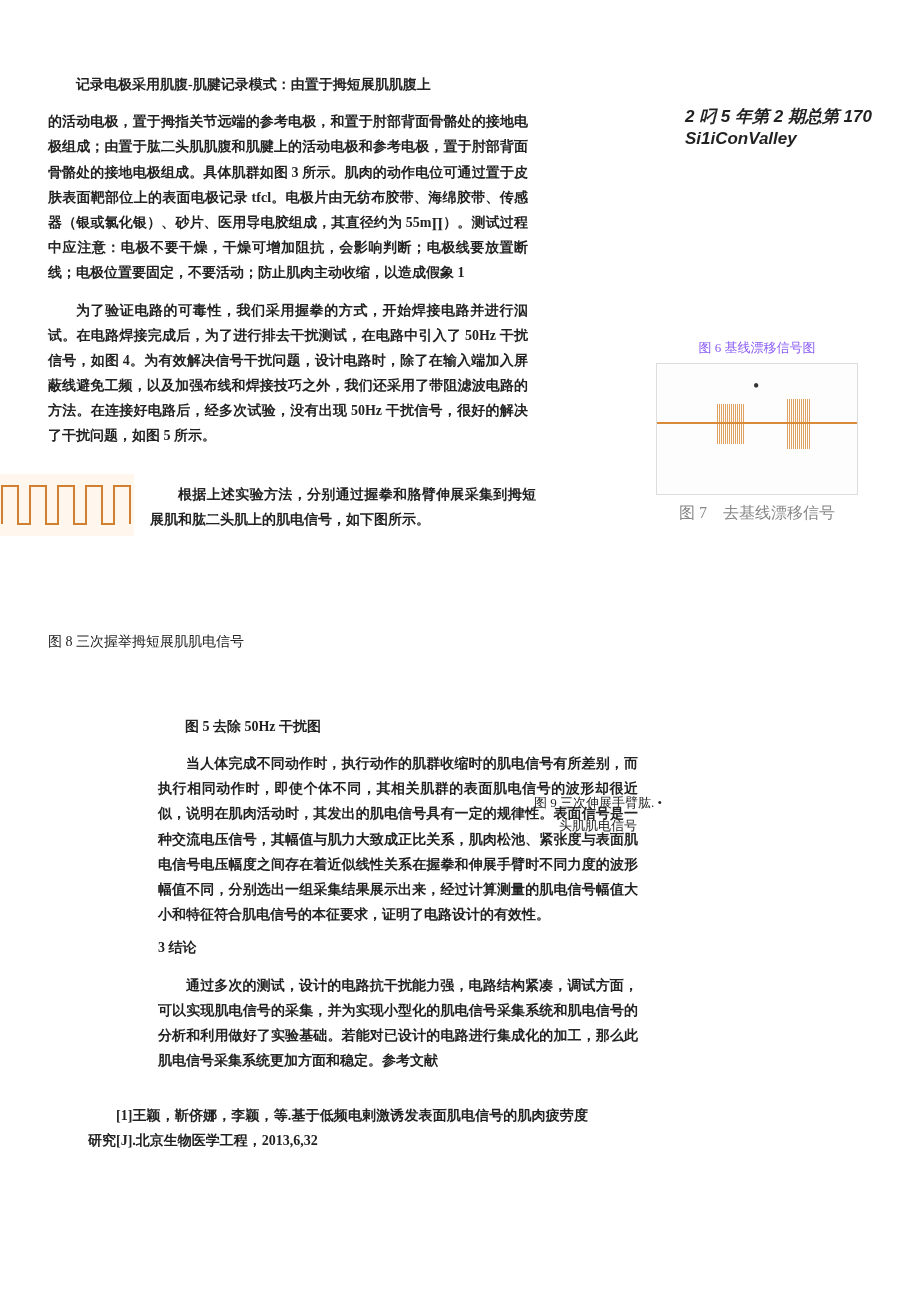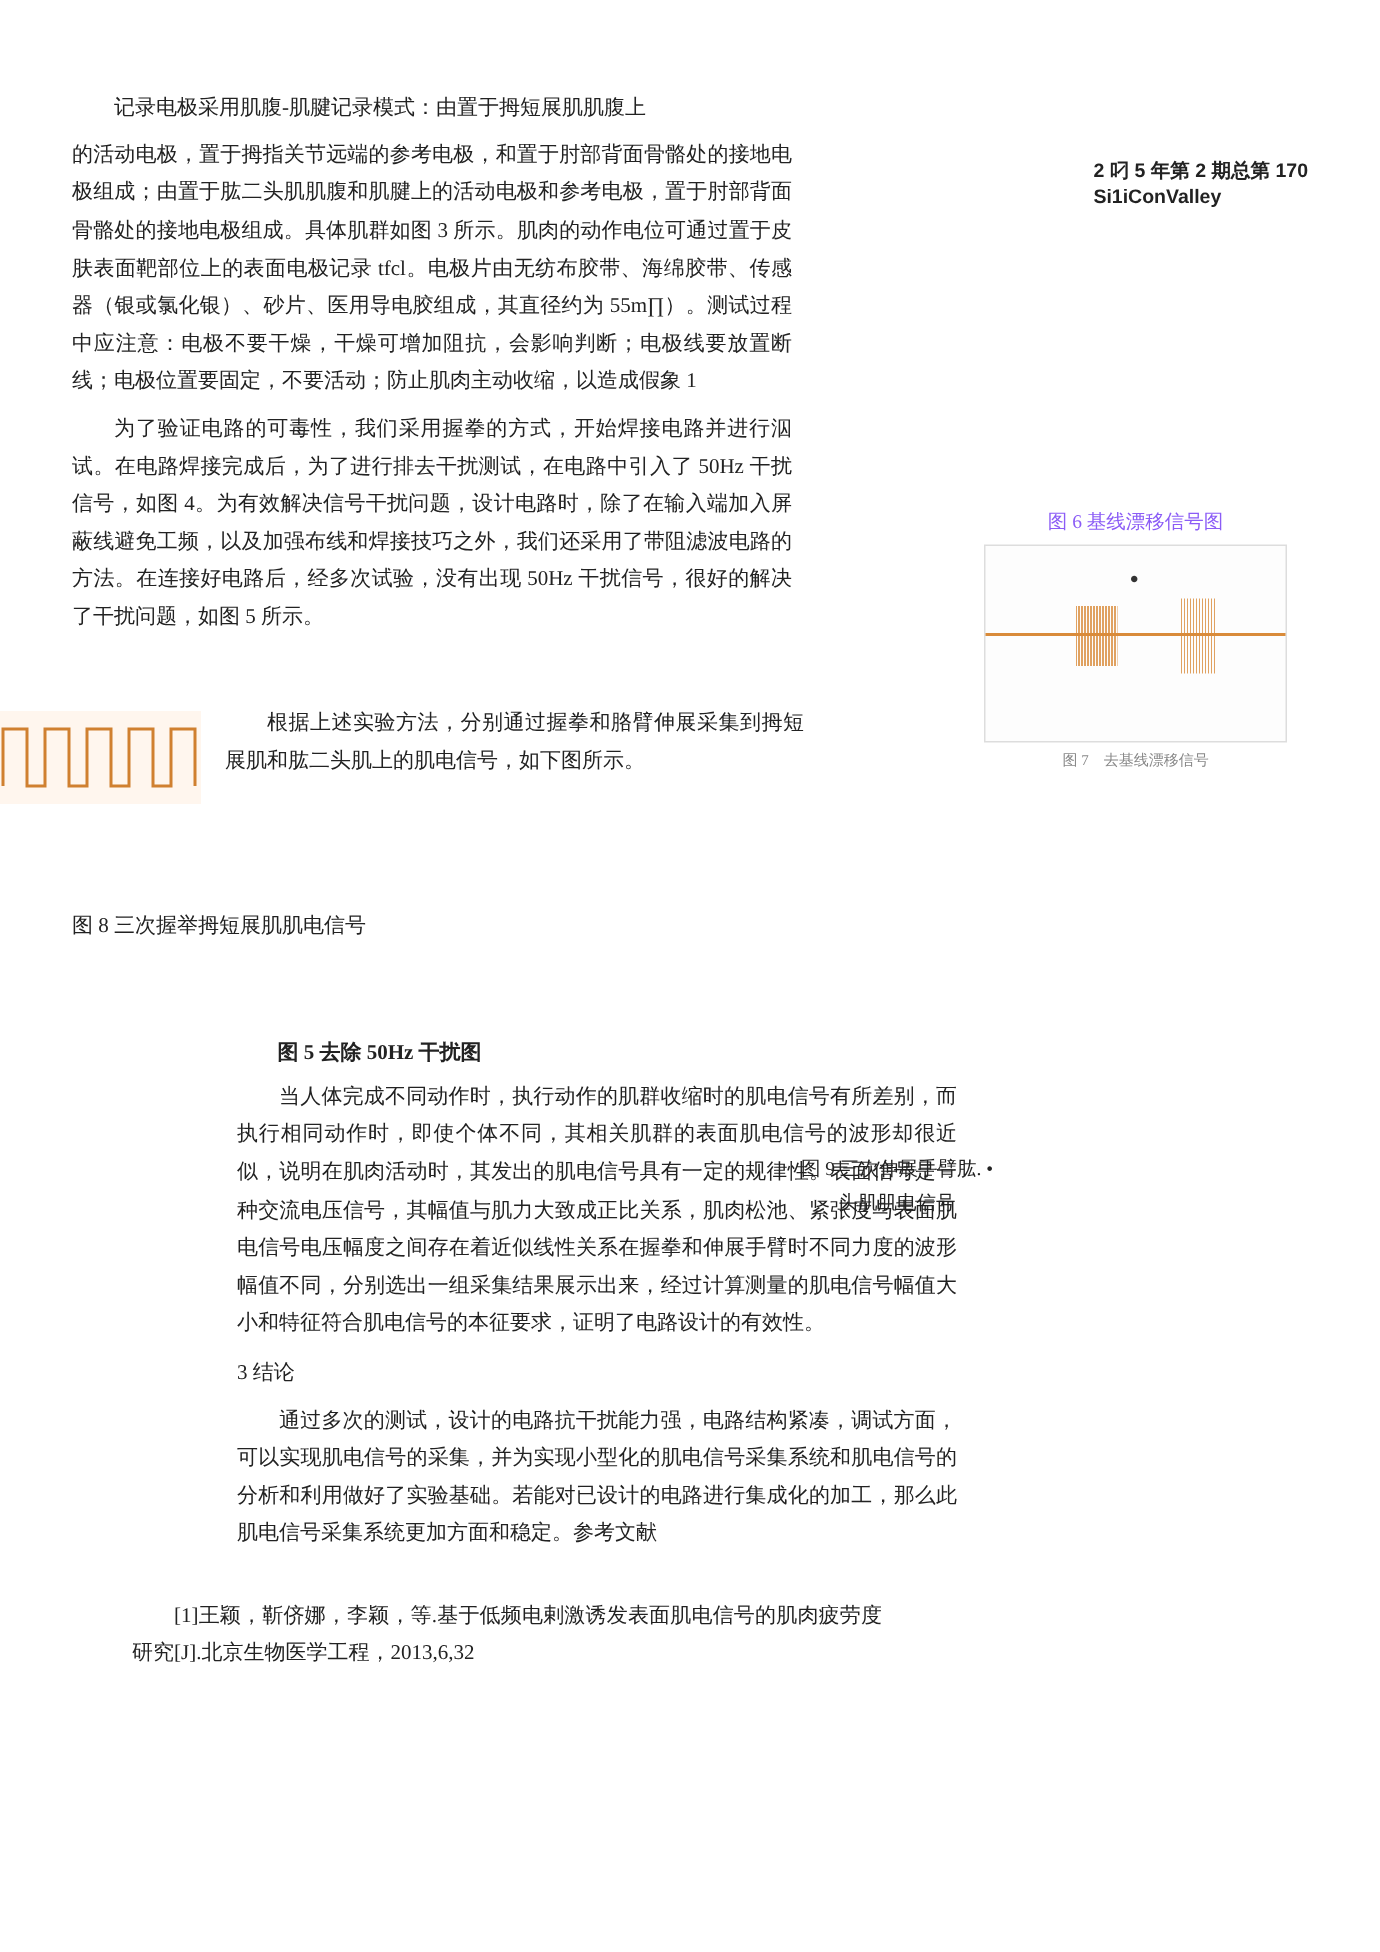--- a/index.html
+++ b/index.html
@@ -17,29 +17,31 @@
     padding: 60px 48px 40px 48px;
     box-sizing: border-box;
   }
   .header-right {
     position: absolute;
     top: 106px;
     right: 48px;
     text-align: left;
     font-family: Arial, sans-serif;
     font-weight: bold;
-    font-size: 13px;
+    font-size: 17px;
     line-height: 1.3;
+    font-style: italic;
   }
   .col-left {
     width: 480px;
   }
   p {
-    margin: 0 0 6px 0;
+    margin: 12px 0 6px 0;
     text-align: justify;
+    font-weight: bold;
   }
   .indent {
     text-indent: 2em;
   }
   .section-head {
     text-indent: 0;
     margin-top: 8px;
   }
   .fig6-block {
     position: absolute;
@@ -89,21 +91,21 @@
   }
   .dot {
     position: absolute;
     left: 96px;
     top: 6px;
     font-size: 18px;
     color: #333;
   }
   .fig7-cap {
     color: #888;
-    font-size: 10px;
+    font-size: 16px;
   }
   .pulse-img {
     position: absolute;
     left: 0;
     top: 474px;
     width: 134px;
     height: 62px;
     background: #fff;
   }
   .pulse-svg {

